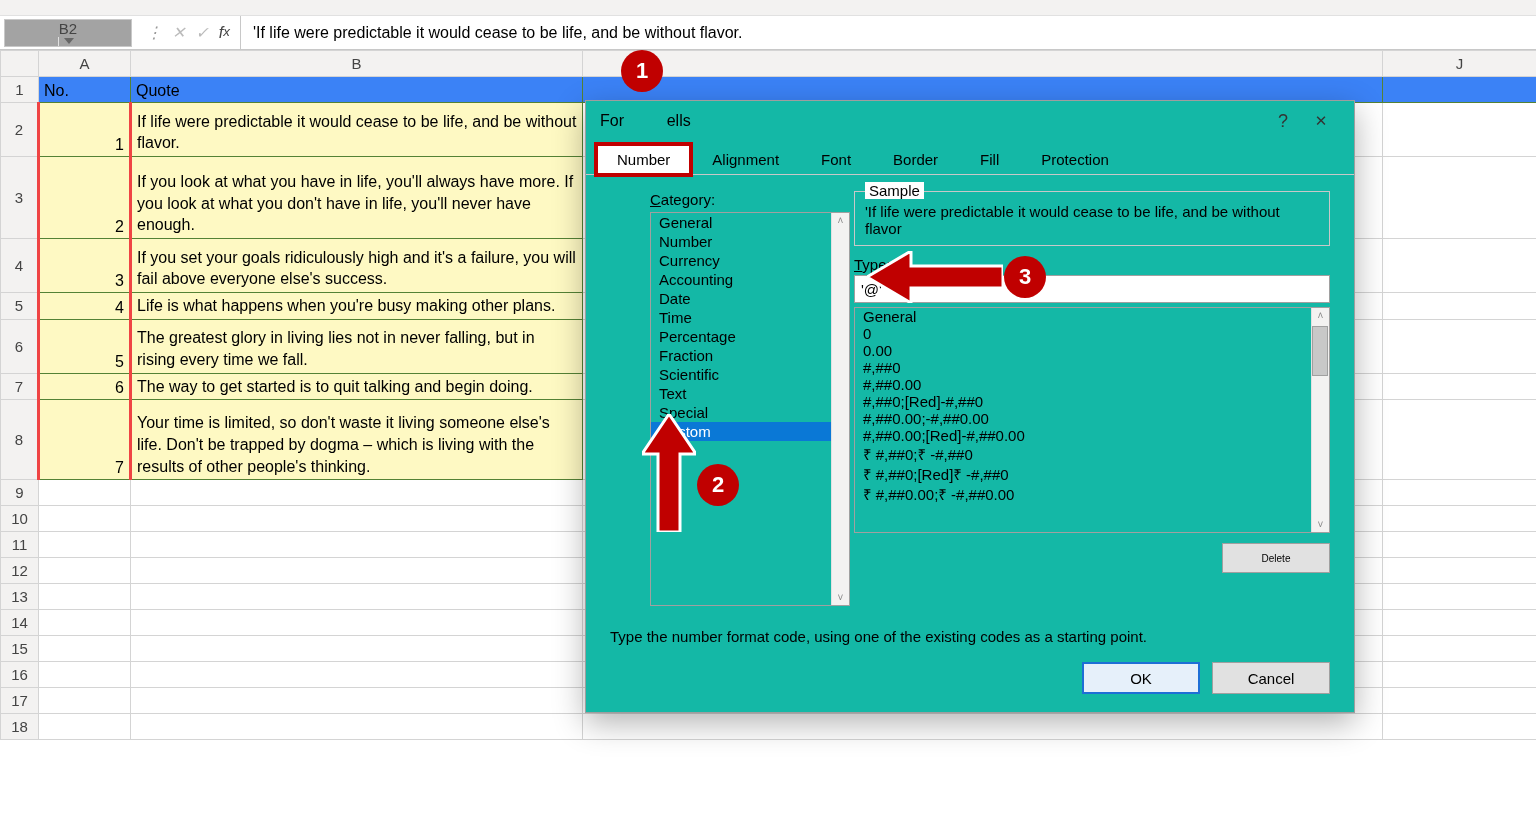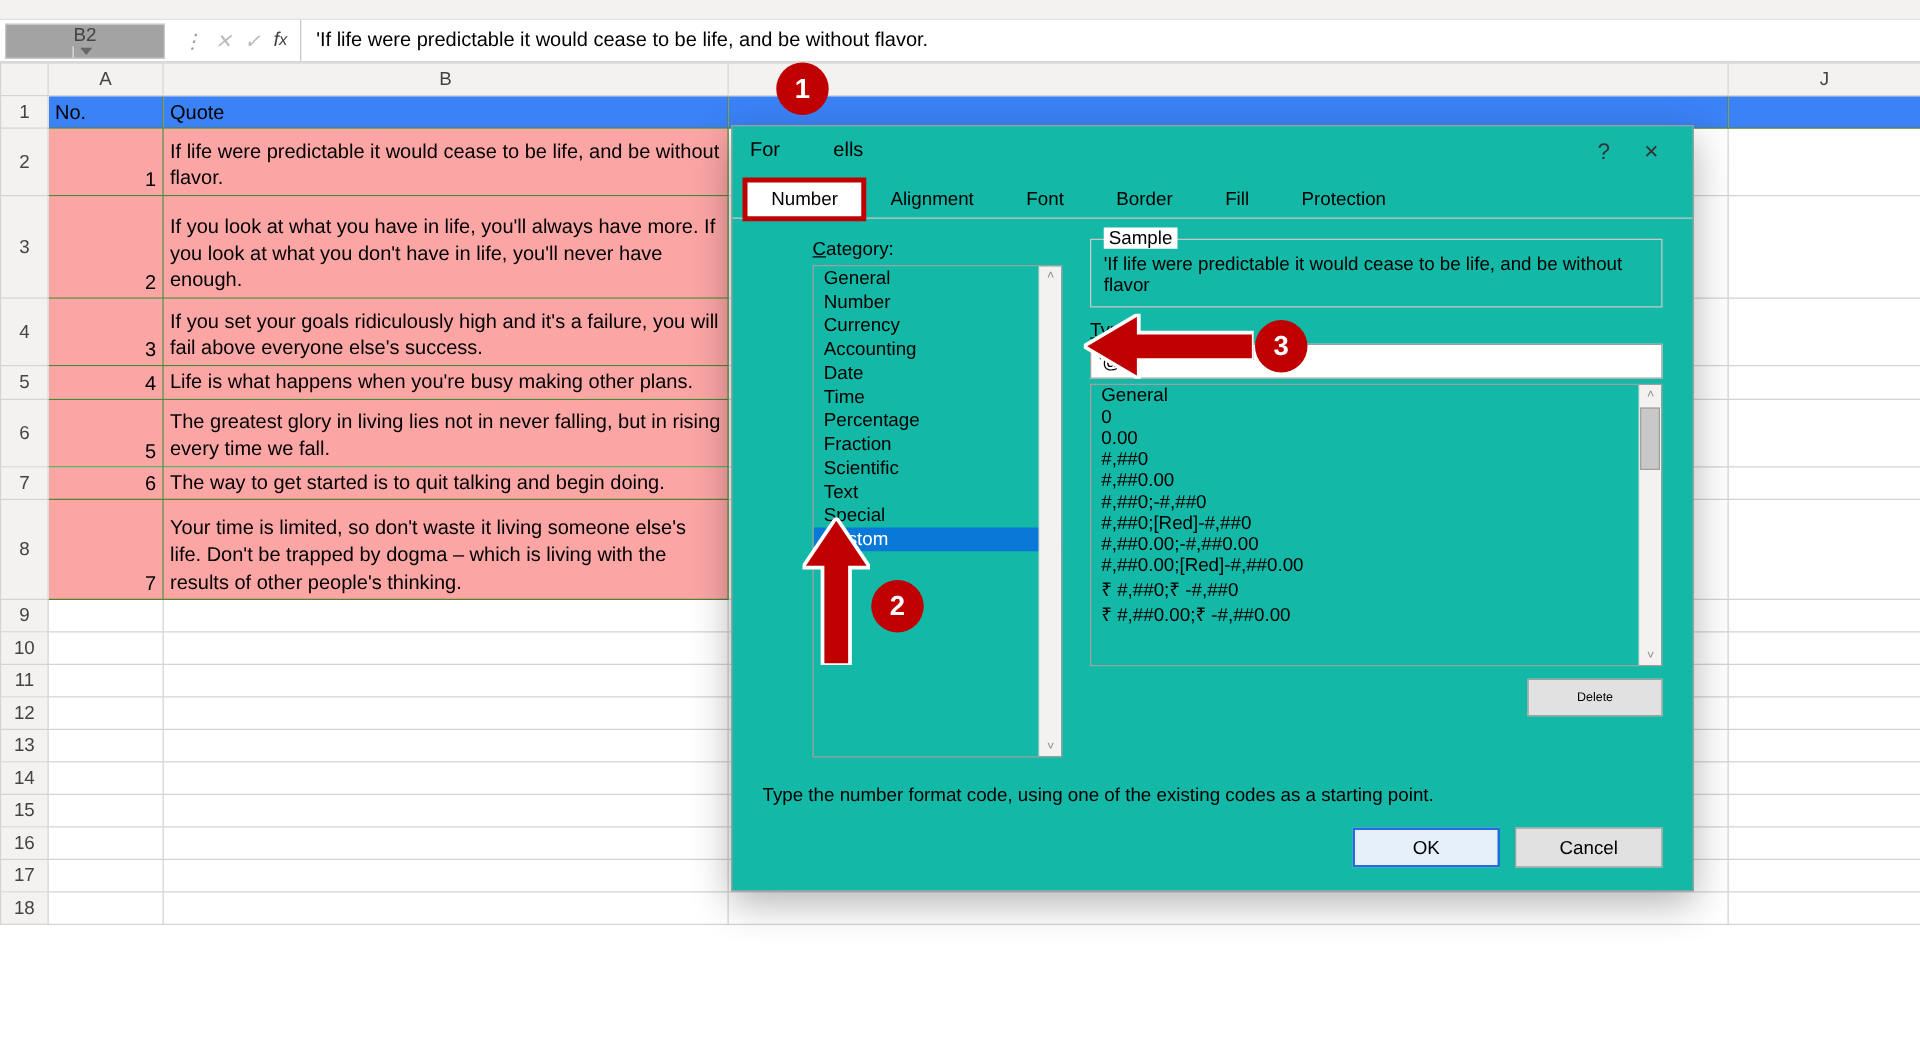--- a/index.html
+++ b/index.html
@@ -82,24 +82,24 @@
   tr.header-row td {
     background:#3b82f6;
     border-top:1px solid #548235;
     border-bottom:1px solid #548235;
     border-left:1px solid #548235;
     border-right:1px solid #548235;
   }
 
   
   tr.body-row td.sel-a, tr.body-row td.sel-b {
-    border-left:1px solid #ef4444;
+    border-left:3px solid #ef4444;
     border-right:1px solid #548235;
     border-bottom:1px solid #548235;
-    background:#fca5a5;
+    background:#fef9c3;
   }
   tr.body-row td.sel-b { text-align:left; }
   tr.body-row td.sel-a { text-align:right; }
   tr.body-row.first td.sel-a, tr.body-row.first td.sel-b { border-top:1px solid #548235; }
 
   
   .dialog {
     position:absolute;
     left:585px; top:50px;
     width:770px; height:613px;
@@ -136,21 +136,21 @@
     background:#fff;
     margin-bottom:-1px;
   }
   .tab.highlight { outline:4px solid #c00000; outline-offset:-2px; }
 
   .dlg-body { padding:16px 24px 12px 24px; }
 
   .cat-label { font-size:15px; margin-bottom:4px; display:block; }
   .cat-label u { text-decoration:underline; }
 
-  .row-split { display:flex; gap:22px;padding-left:40px; }
+  .row-split { display:flex; gap:4px;padding-left:40px; }
   .col-category { width:200px; }
   .col-main { flex:1; }
 
   .listbox {
     border:1px solid #a0a0a0;
     height:394px;
     overflow:hidden;
     position:relative;
     font-size:15px;
   }
@@ -456,25 +456,25 @@
           <span class="type-label"><u>T</u>ype:</span>
           <input class="type-input" value="'@'" style="">
 
           <div class="typelist">
             <div id="type-items">
                 <div class="typelist-item">General</div>
                 <div class="typelist-item">0</div>
                 <div class="typelist-item">0.00</div>
                 <div class="typelist-item">#,##0</div>
                 <div class="typelist-item">#,##0.00</div>
-                <div class="typelist-item">#,##0;-#,##0</div>
                 <div class="typelist-item">#,##0;[Red]-#,##0</div>
                 <div class="typelist-item">#,##0.00;-#,##0.00</div>
                 <div class="typelist-item">#,##0.00;[Red]-#,##0.00</div>
                 <div class="typelist-item">₹ #,##0;₹ -#,##0</div>
+                <div class="typelist-item">₹ #,##0;[Red]₹ -#,##0</div>
                 <div class="typelist-item">₹ #,##0.00;₹ -#,##0.00</div>
               </div>
             <div class="lb-scroll">
               <span style="font-size:10px;margin-top:2px">˄</span>
               <span style="font-size:10px;margin-bottom:2px">˅</span>
             </div>
             <div class="thumb"></div>
           </div>
 
           <button class="dlg-delete">Delete</button>

